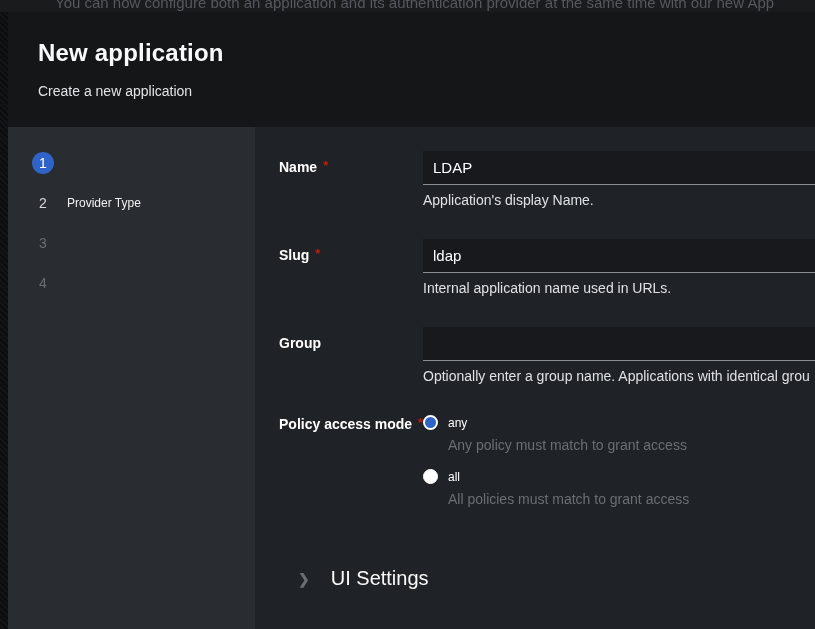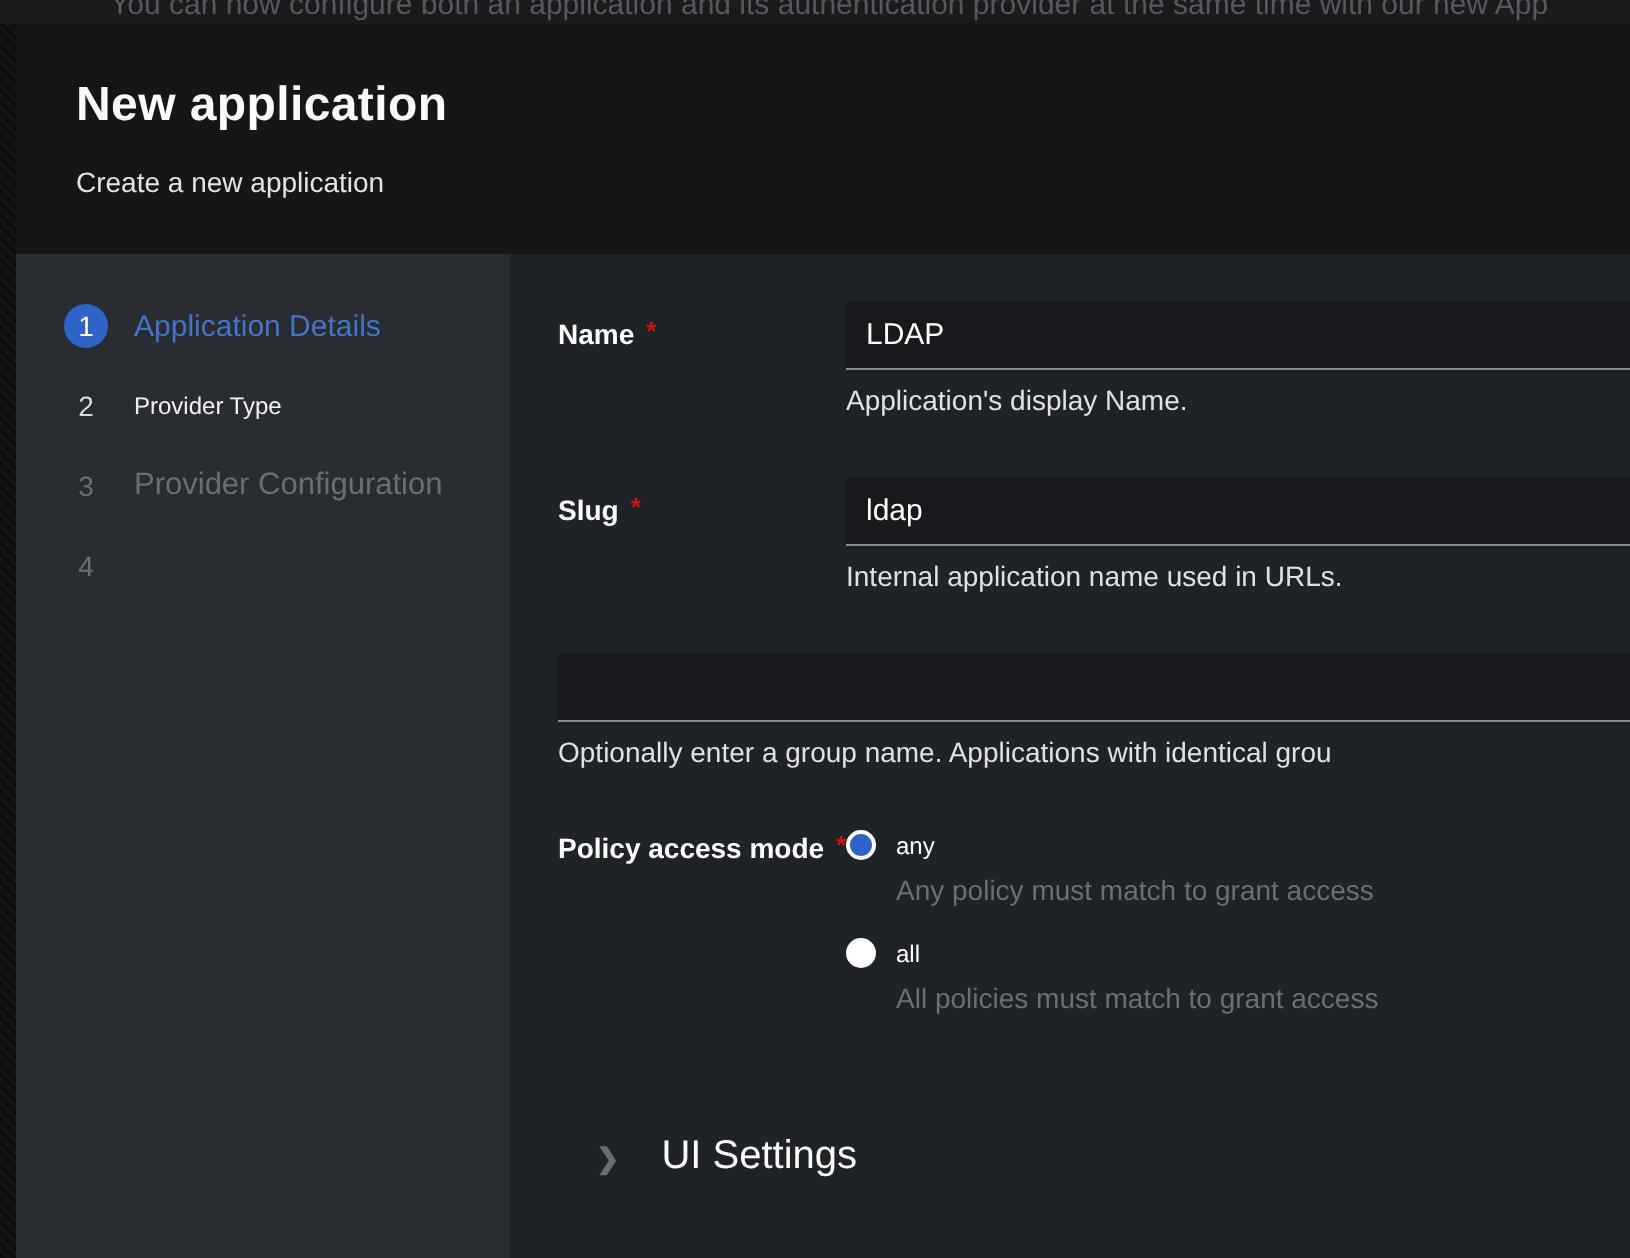--- a/index.html
+++ b/index.html
@@ -123,29 +123,27 @@
   <div class="modal-header">
     <div class="modal-title">New application</div>
     <div class="modal-subtitle">Create a new application</div>
   </div>
 
   <div class="modal-body">
 
     <div class="wizard-nav">
       <div class="step active">
         <span class="step-num">1</span>
-        <span class="step-label">Application Details</span>
       </div>
       <div class="step enabled">
         <span class="step-num">2</span>
         <span class="step-label">Provider Type</span>
       </div>
       <div class="step disabled">
         <span class="step-num">3</span>
-        <span class="step-label">Provider Configuration</span>
       </div>
       <div class="step disabled">
         <span class="step-num">4</span>
       </div>
     </div>
 
     <div class="wizard-content">
 
       <div class="form-row">
         <div class="form-label">
@@ -161,20 +159,23 @@
         <div class="form-label">
           <span>Slug</span><span class="req">*</span>
         </div>
         <div class="form-control">
           <input class="text-input" type="text" value="ldap" style="">
           <div class="field-help">Internal application name used in URLs.</div>
         </div>
       </div>
 
       <div class="form-row">
+        <div class="form-label">
+          <span>Group</span>
+        </div>
         <div class="form-control">
           <input class="text-input" type="text" value="" style="">
           <div class="field-help">Optionally enter a group name. Applications with identical grou</div>
         </div>
       </div>
 
       <div class="form-row policy-row">
         <div class="form-label" style="padding-top:1px;">
           <span>Policy access mode</span><span class="req">*</span>
         </div>

